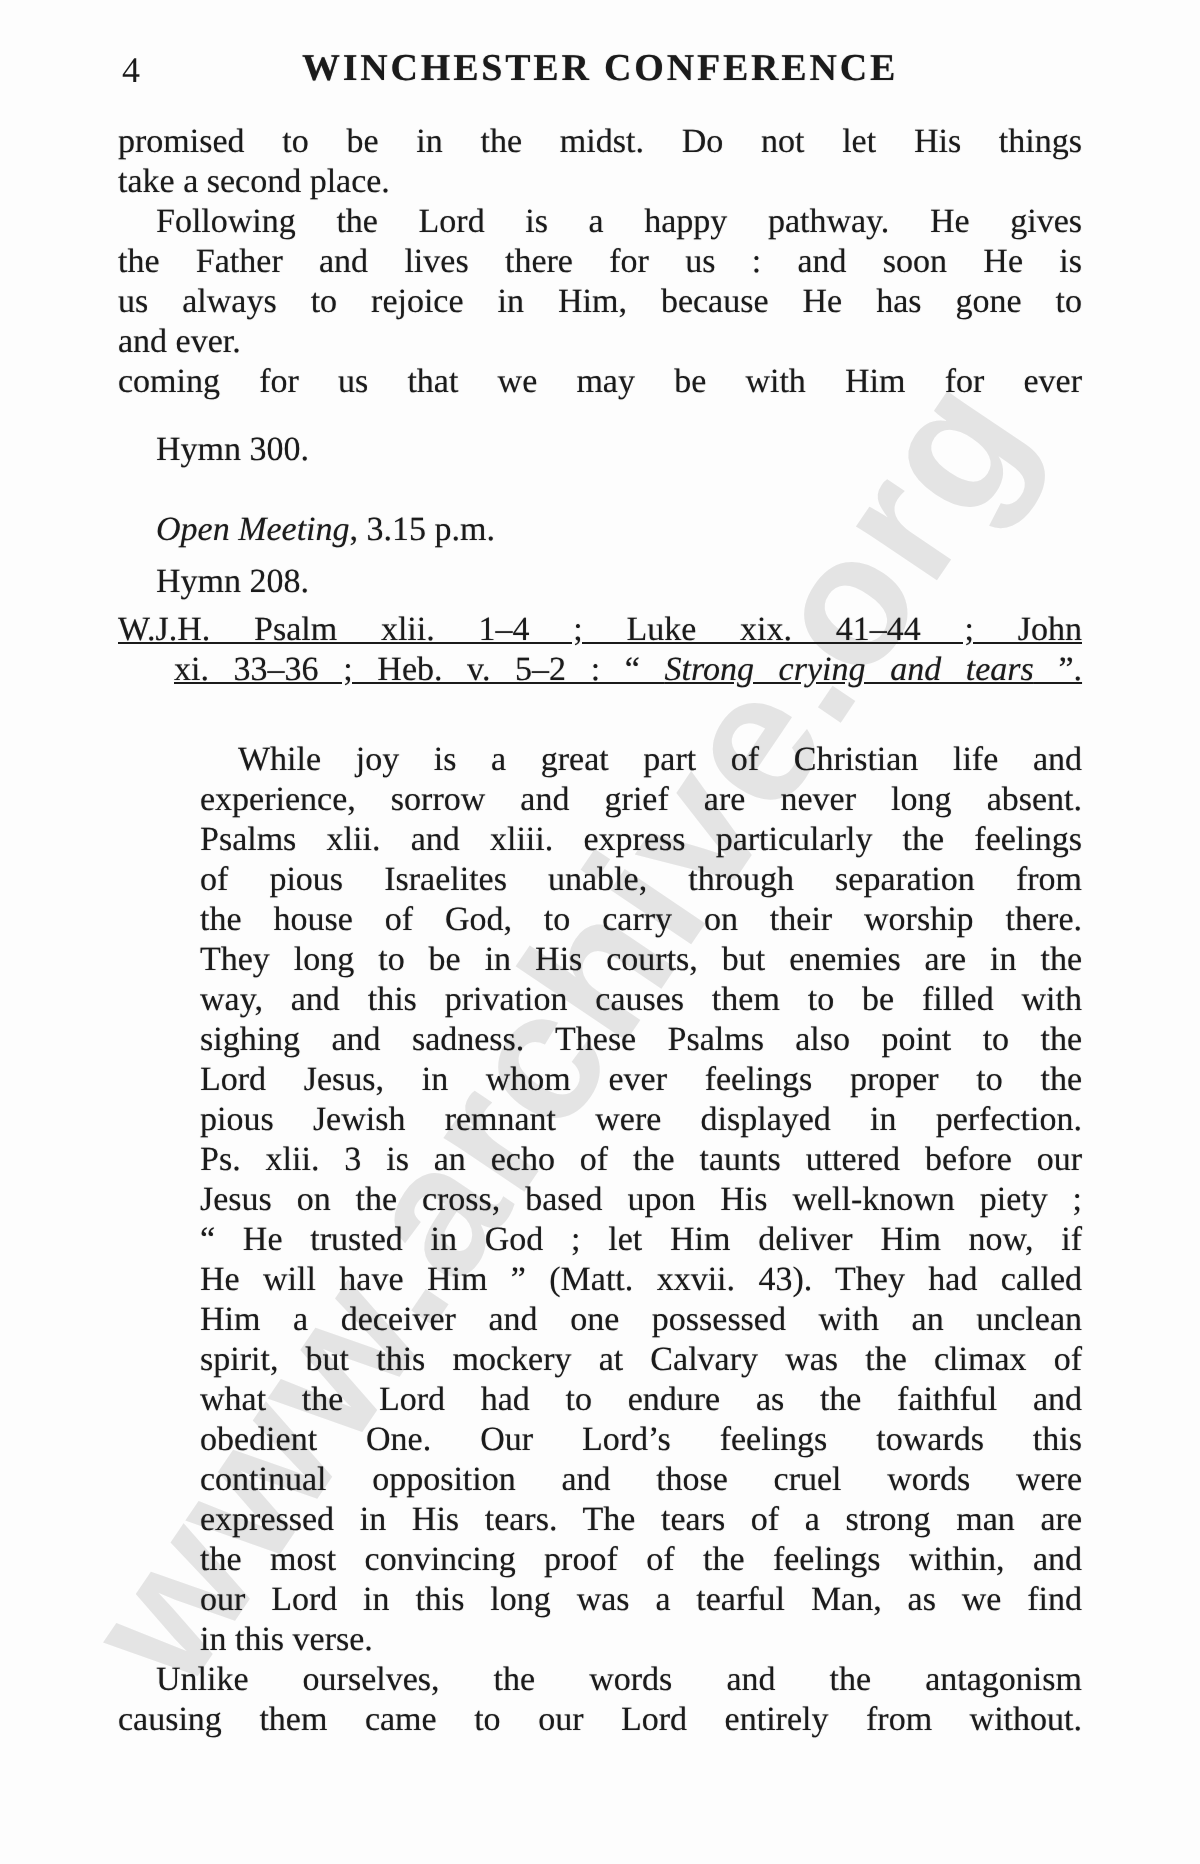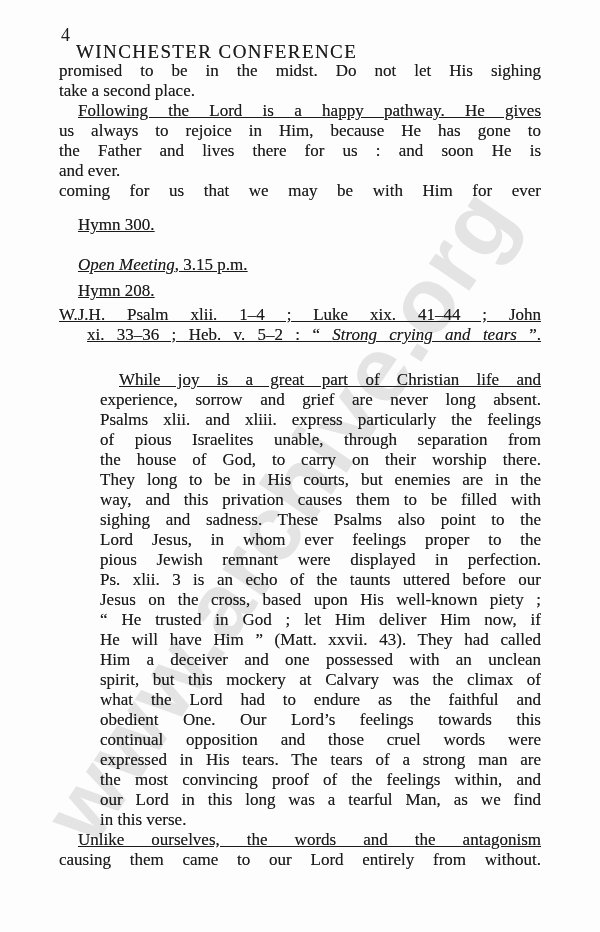--- a/index.html
+++ b/index.html
@@ -29,59 +29,60 @@
   }
   .header {
     position: absolute; top: 24px; left: 59px; width: 482px;
     z-index: 1;
   }
   .page-num {
     position: absolute; left: 2px; top: 1px;
     font-size: 18px;
   }
   .running-title {
-    margin: 17px;
+    margin: 0;
+    text-align: center;
     font-size: 19px;
-    font-weight: normal;
+    font-weight: bold;
     letter-spacing: 1.4px;
     text-shadow: 0 0 0.5px rgba(0,0,0,0.55);
   }
   .body-col {
     position: absolute; top: 61px; left: 59px; width: 482px;
     z-index: 1;
     font-size: 17px;
     text-shadow: 0 0 0.5px rgba(0,0,0,0.5);
   }
   .line { line-height: 20px; min-height: 20px; }
   .just { text-align: justify; text-align-last: justify; }
-  .ind  { text-indent: 19px; text-decoration: underline; }
+  .ind  { text-indent: 19px; }
   .hang { padding-left: 28px; }
   .it   { font-style: italic; }
 </style>
 </head>
 <body>
 
 <div class="page">
 
   <div class="watermark">www.archive.org</div>
 
   <div class="header">
     <span class="page-num">4</span>
     <h1 class="running-title">WINCHESTER CONFERENCE</h1>
   </div>
 
   <div class="body-col">
       <div>
-        <div class="line just"><span>promised to be in the midst.  Do not let His sighing</span></div>
+        <div class="line just"><span>promised to be in the midst.  Do not let His things</span></div>
         <div class="line"><span>take a second place.</span></div>
       </div>
       <div>
         <div class="line just ind"><span>Following the Lord is a happy pathway.  He gives</span></div>
+        <div class="line just"><span>the Father and lives there for us :  and soon He is</span></div>
         <div class="line just"><span>us always to rejoice in Him, because He has gone to</span></div>
-        <div class="line just"><span>the Father and lives there for us :  and soon He is</span></div>
         <div class="line"><span>and ever.</span></div>
         <div class="line just"><span>coming for us that we may be with Him for ever</span></div>
       </div>
       <div style="margin-top: 14px;">
         <div class="line ind"><span>Hymn 300.</span></div>
       </div>
       <div style="margin-top: 20px;">
         <div class="line ind"><span class="it">Open Meeting</span><span>, 3.15 p.m.</span></div>
       </div>
       <div style="margin-top: 6px;">

